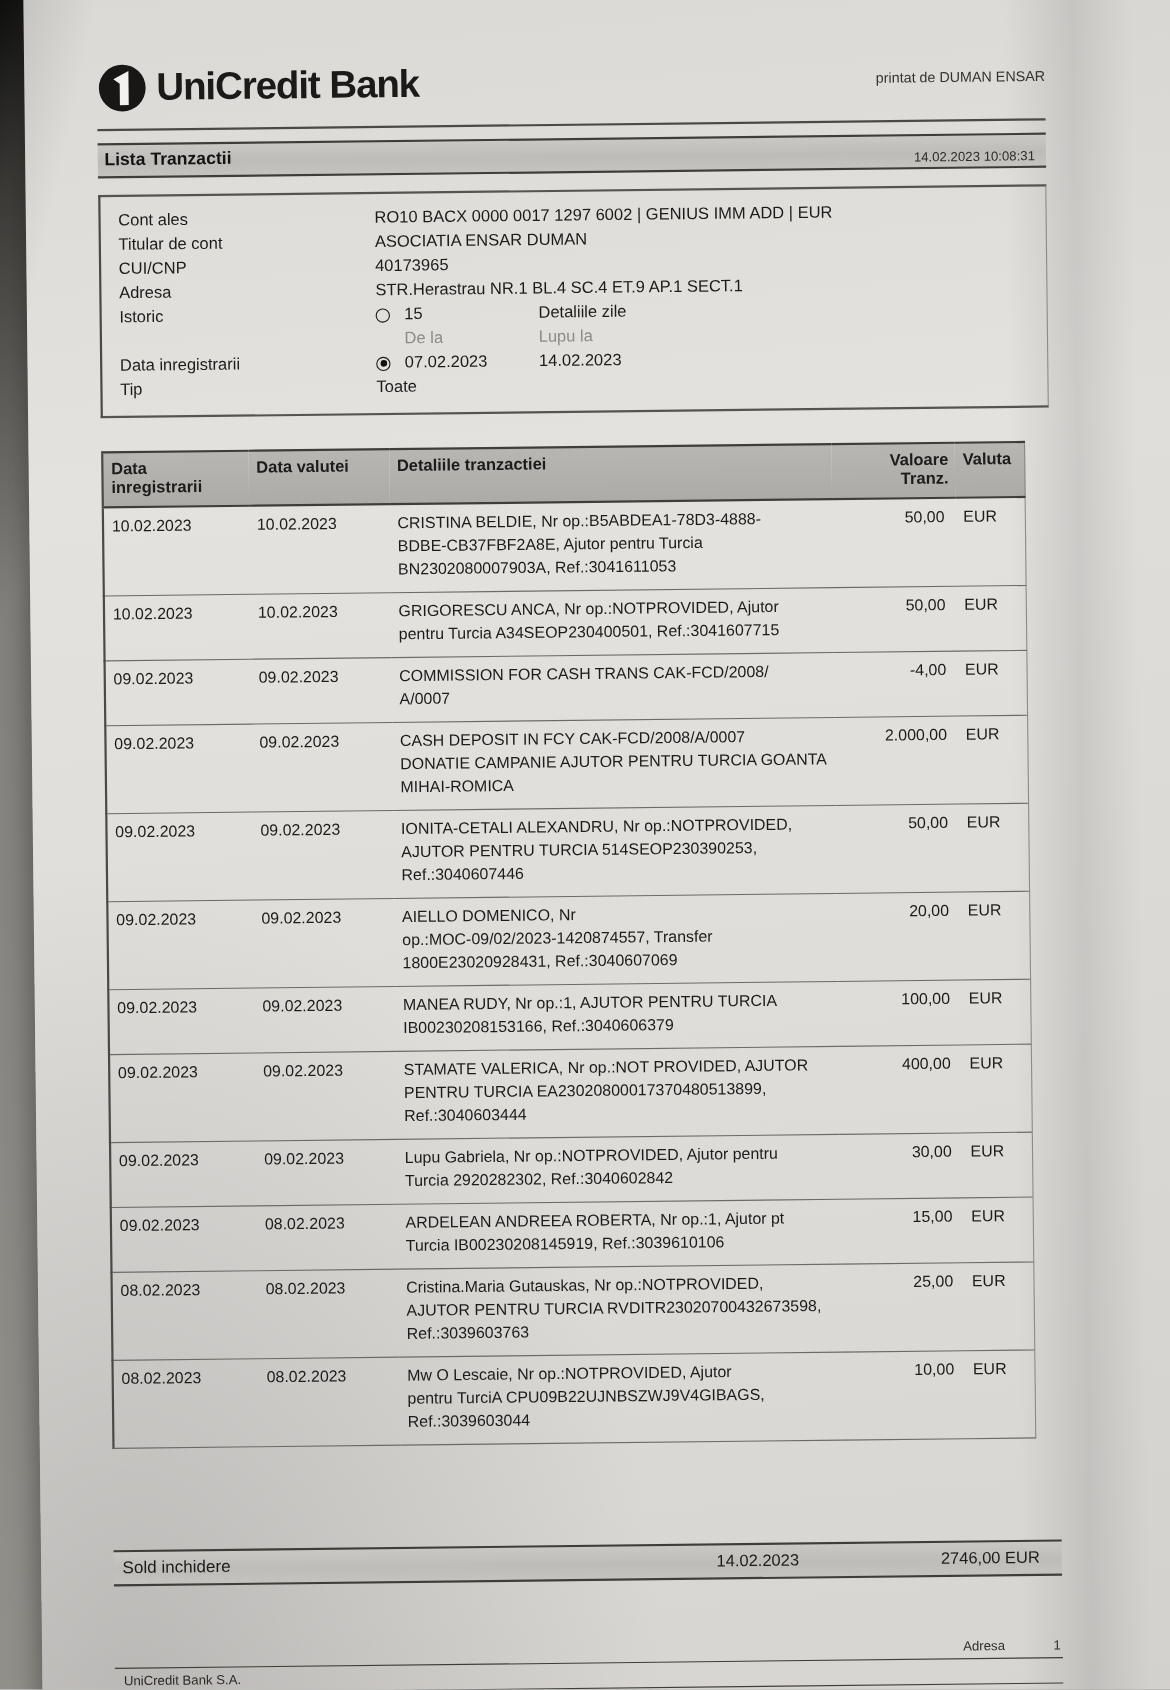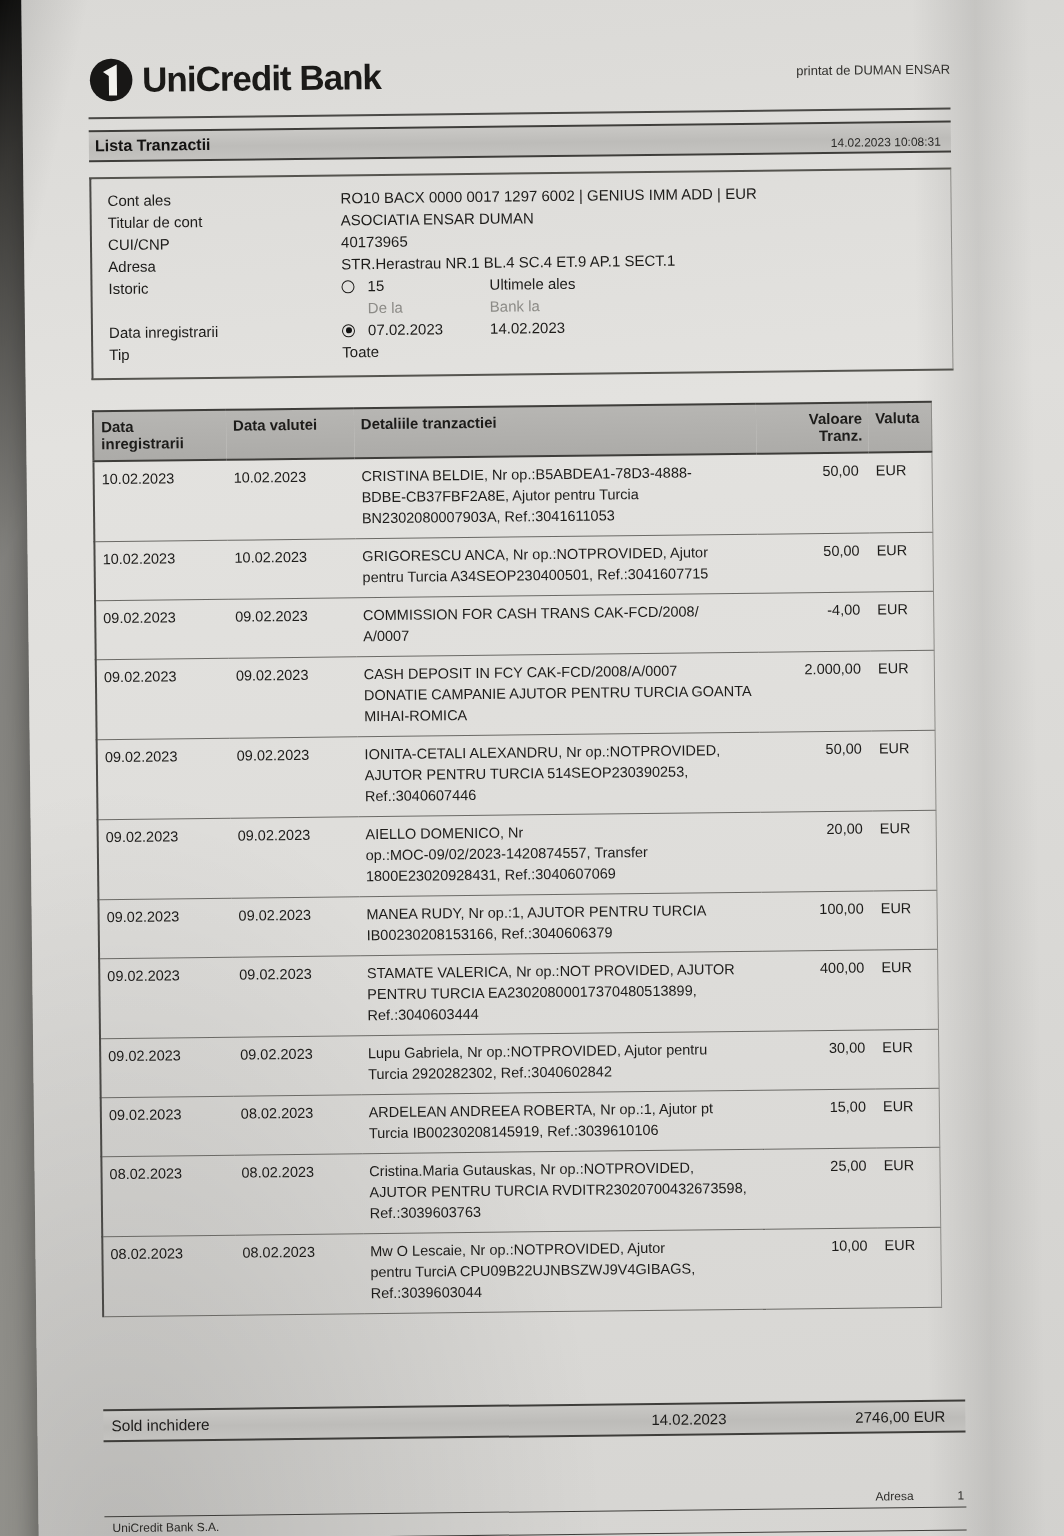--- a/index.html
+++ b/index.html
@@ -146,30 +146,30 @@
         <span class="info-value">STR.Herastrau NR.1 BL.4 SC.4 ET.9 AP.1  SECT.1</span>
       </div>
 
       <div class="info-row">
         <span class="info-label">Istoric</span>
         <span class="info-value val-grid">
           <span class="vg-a">
               <span class="radio"></span>
             </span>
           <span class="vg-b">15</span>
-          <span>Ultimele ales</span>
+          <span>Detaliile zile</span>
         </span>
       </div>
 
       <div class="info-row">
         <span class="info-label"></span>
         <span class="info-value val-grid">
           <span class="vg-a"></span>
           <span class="vg-b muted">De la</span>
-          <span class="muted">Bank la</span>
+          <span class="muted">Lupu la</span>
         </span>
       </div>
 
       <div class="info-row">
         <span class="info-label">Data inregistrarii</span>
         <span class="info-value val-grid">
           <span class="vg-a">
               <span class="radio filled"></span>
             </span>
           <span class="vg-b">07.02.2023</span>

